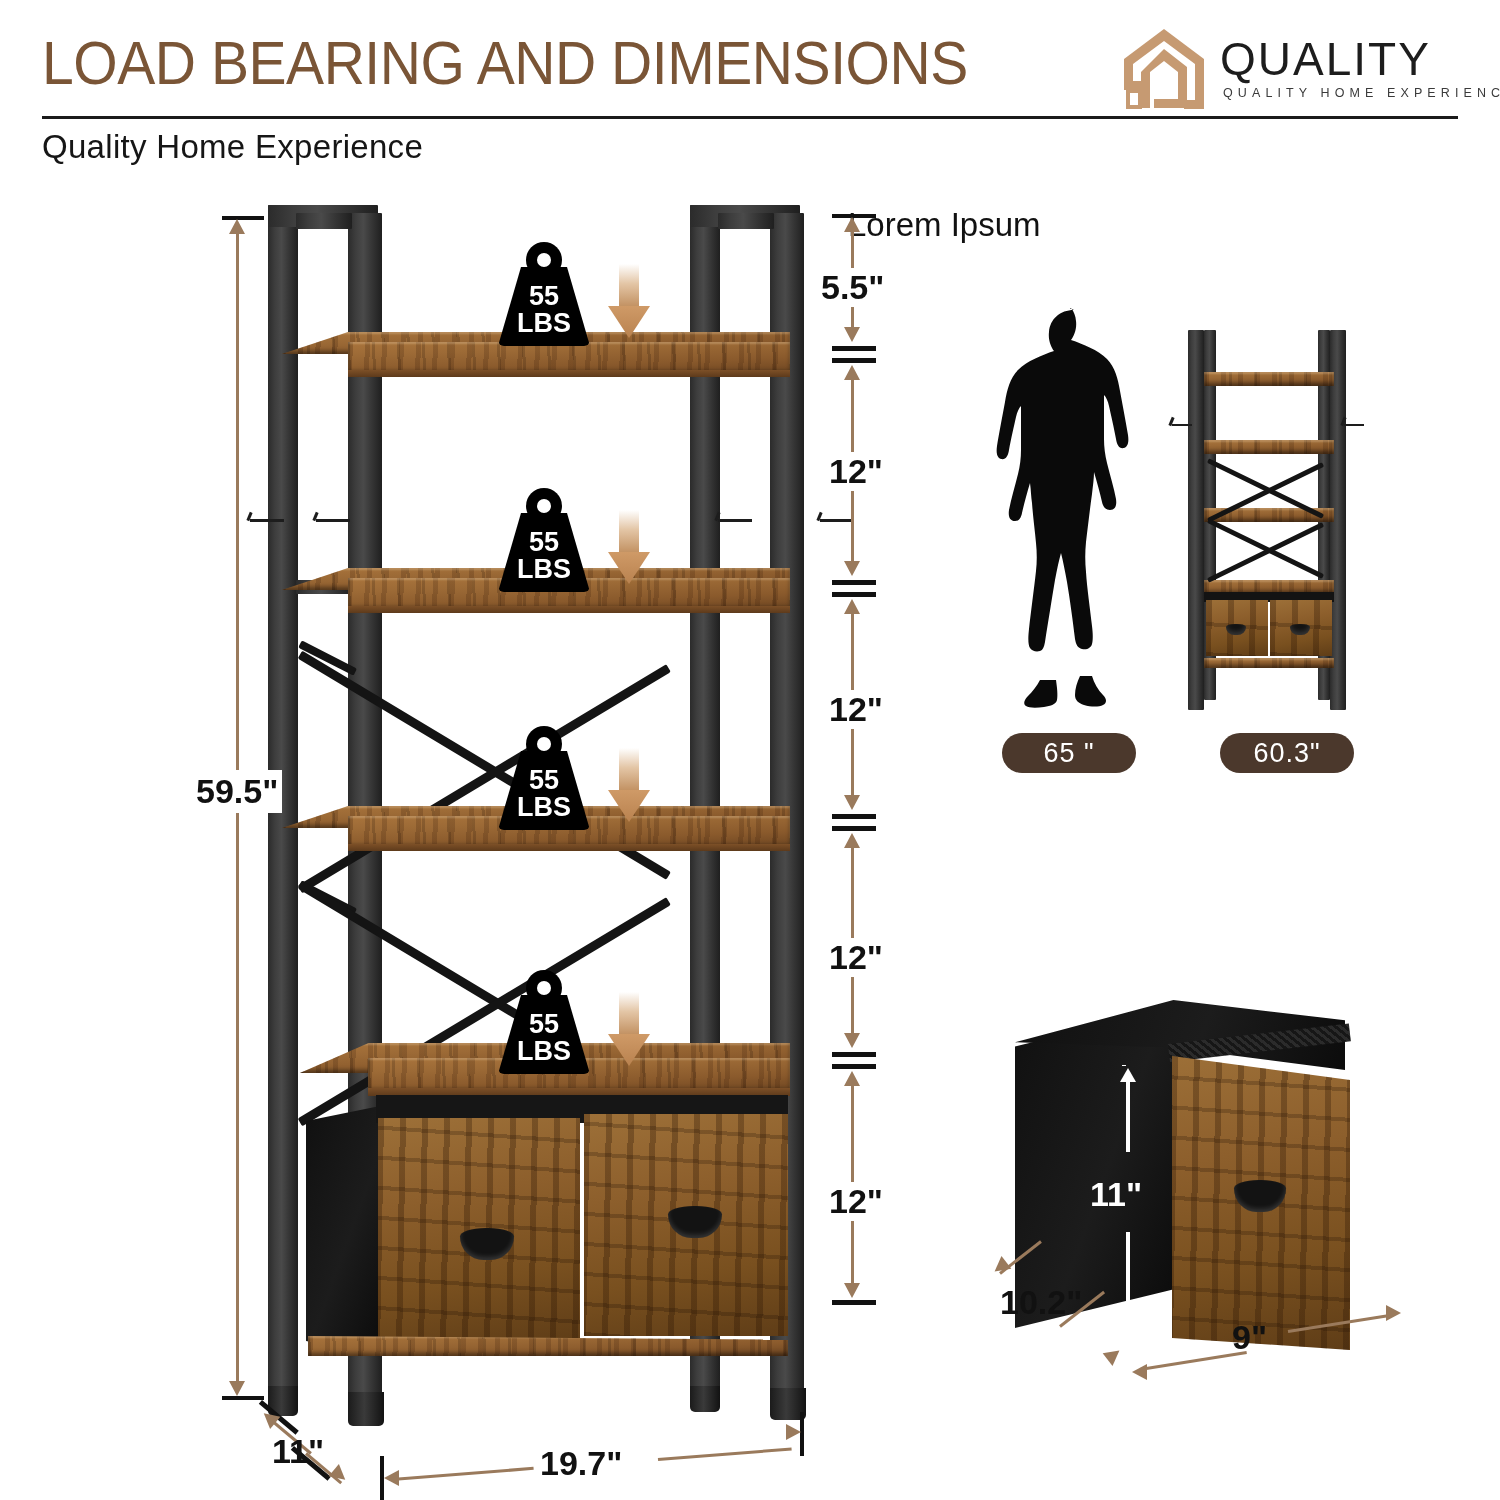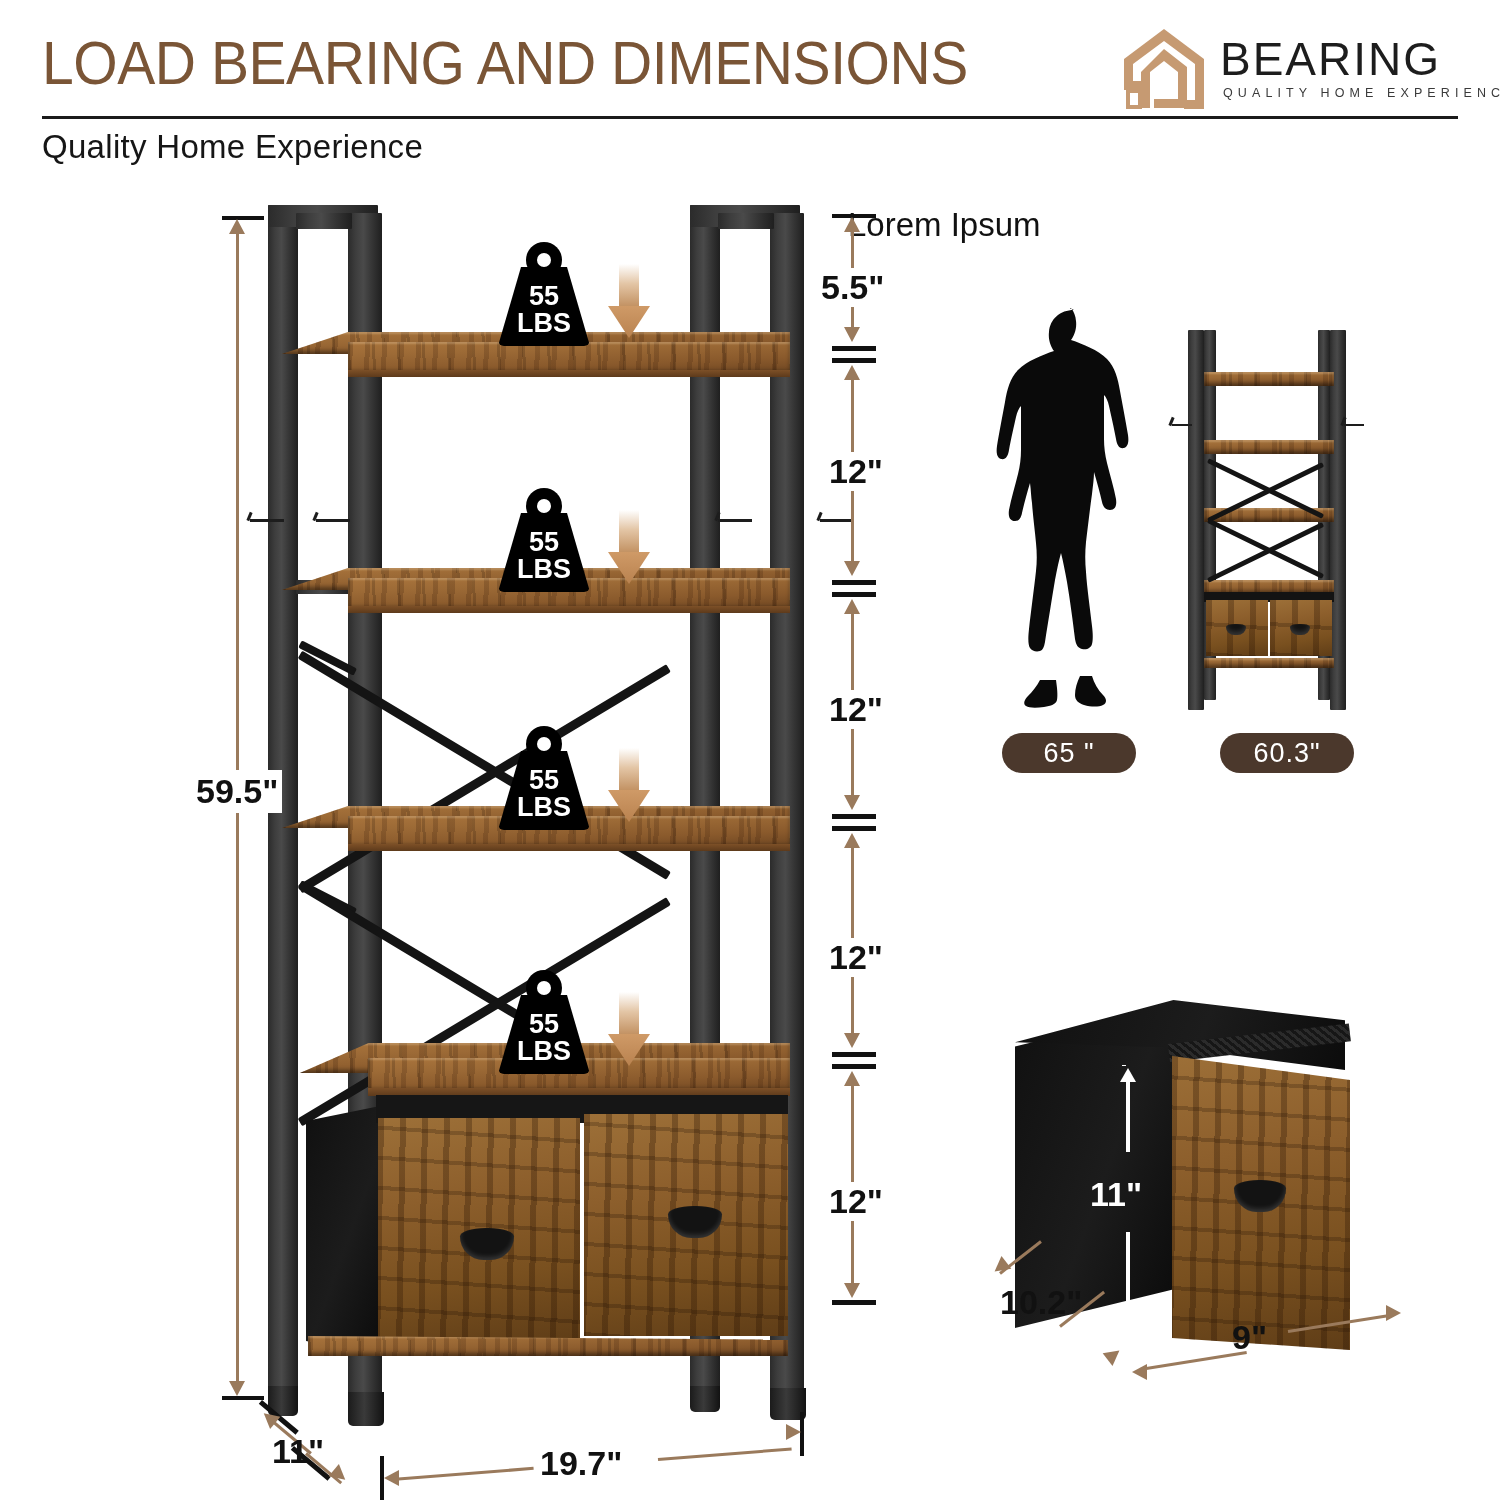--- a/index.html
+++ b/index.html
@@ -195,21 +195,21 @@
   <div class="logo-wrap">
     <div class="logo-mark">
       <svg width="88" height="86" viewBox="0 0 88 86">
         <path d="M44 3 L84 33 L84 83 L64 83 L64 74 L75 74 L75 38 L44 15 L13 38 L13 55 L25 55 L25 64 L4 64 L4 33 Z" fill="#c69a72"></path>
         <path d="M44 22 L68 40 L68 83 L33 83 L33 74 L59 74 L59 45 L44 34 L29 45 L29 83 L8 83 L8 70 L20 70 L20 60 L8 60 L8 70 L20 70" fill="none"></path>
         <path d="M44 23 L67 41 L67 82 L34 82 L34 73 L58 73 L58 46 L44 35 L30 46 L30 82 L21 82 L21 46 Z" fill="#c69a72"></path>
         <rect x="6" y="63" width="16" height="20" fill="#c69a72"></rect>
         <rect x="10" y="67" width="8" height="12" fill="#ffffff"></rect>
       </svg>
     </div>
-    <div class="logo-name">BEARING</div>
+    <div class="logo-name">QUALITY</div>
     <div class="logo-tag">QUALITY HOME EXPERIENCE</div>
   </div>
 
   <div>
 
     <div class="post" style="left:268px; top:205px; width:30px; height:1190px;"></div>
     <div class="post" style="left:690px; top:205px; width:30px; height:1190px;"></div>
 
     <div class="post" style="left:268px; top:205px; width:110px; height:22px;"></div>
     <div class="post" style="left:690px; top:205px; width:110px; height:22px;"></div>

